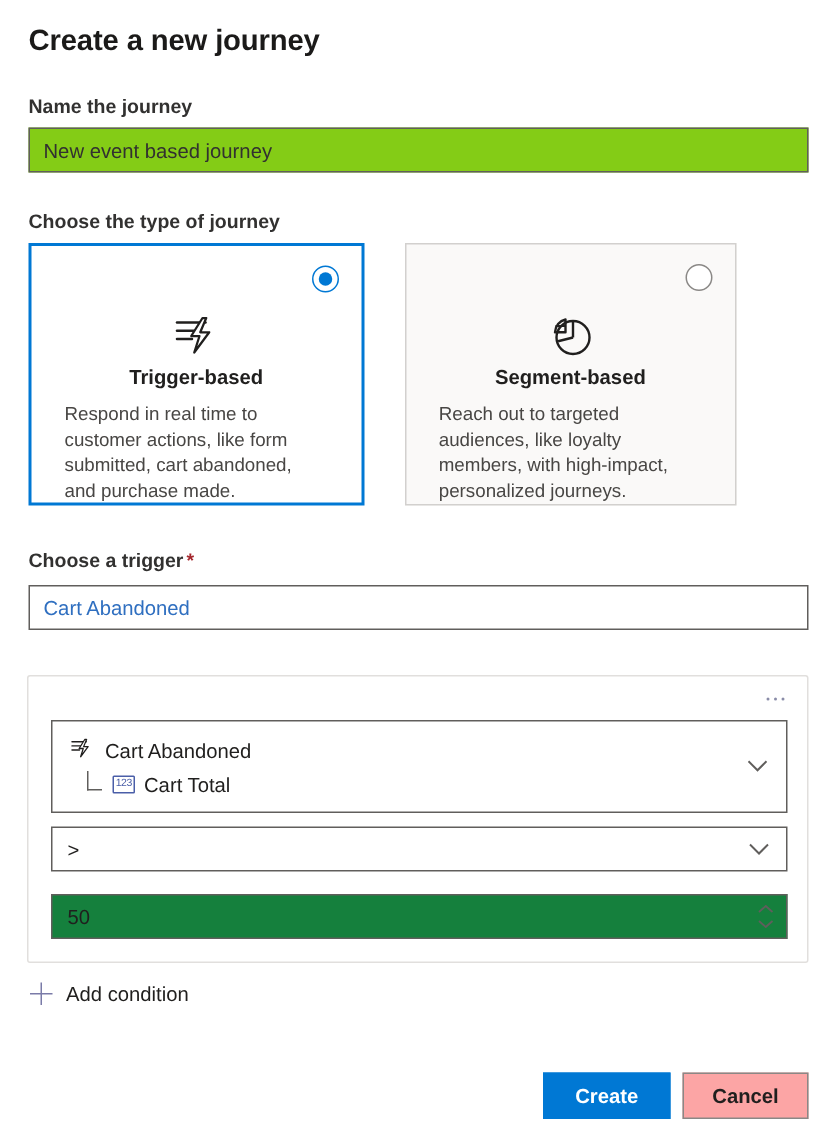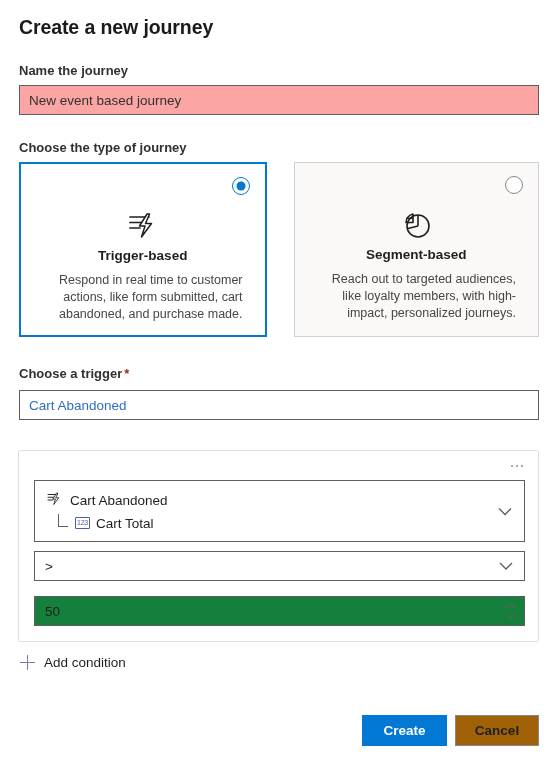--- a/index.html
+++ b/index.html
@@ -54,39 +54,39 @@
     left: 19px;
     top: 63px;
   }
   .input-name {
     position: absolute;
     left: 19px;
     top: 85px;
     width: 520px;
     height: 30px;
     border: 1px solid #605e5c;
-    background: #fca5a5;
+    background: #84cc16;
     font-family: "Liberation Sans", sans-serif;
     font-size: 13.5px;
     color: #323130;
     padding: 0 9px;
     outline: none;
   }
 
   
   .label-type {
     position: absolute;
     left: 19px;
     top: 140px;
   }
   .type-cards {
     position: absolute;
     left: 19px;
     top: 162px;
-    width: 520px;
+    width: 472px;
     height: 175px;
     display: flex;
     gap: 27px;
   }
   .type-card {
     position: relative;
     flex: 1 1 0;
     border: 1px solid #d2d0ce;
     background: #faf9f8;
     display: flex;
@@ -131,21 +131,21 @@
     margin-top: 5px;
     font-size: 13.5px;
     font-weight: 600;
     color: #201f1e;
   }
   .card-desc {
     margin-top: 9px;
     font-size: 12.5px;
     line-height: 17px;
     color: #484644;
-    text-align: right;
+    text-align: left;
     padding: 0 22px;
   }
 
   
   .label-trigger {
     position: absolute;
     left: 19px;
     top: 366px;
   }
   .input-trigger {
@@ -342,21 +342,21 @@
     font-weight: 600;
     cursor: pointer;
     text-align: center;
   }
   .btn-cancel {
     position: absolute;
     left: 455px;
     top: 715px;
     width: 84px;
     height: 31px;
-    background: #a16207;
+    background: #fca5a5;
     color: #201f1e;
     border: 1px solid #8a8886;
     font-family: "Liberation Sans", sans-serif;
     font-size: 13.5px;
     font-weight: 600;
     cursor: pointer;
   }
 </style>
 </head>
 <body>

